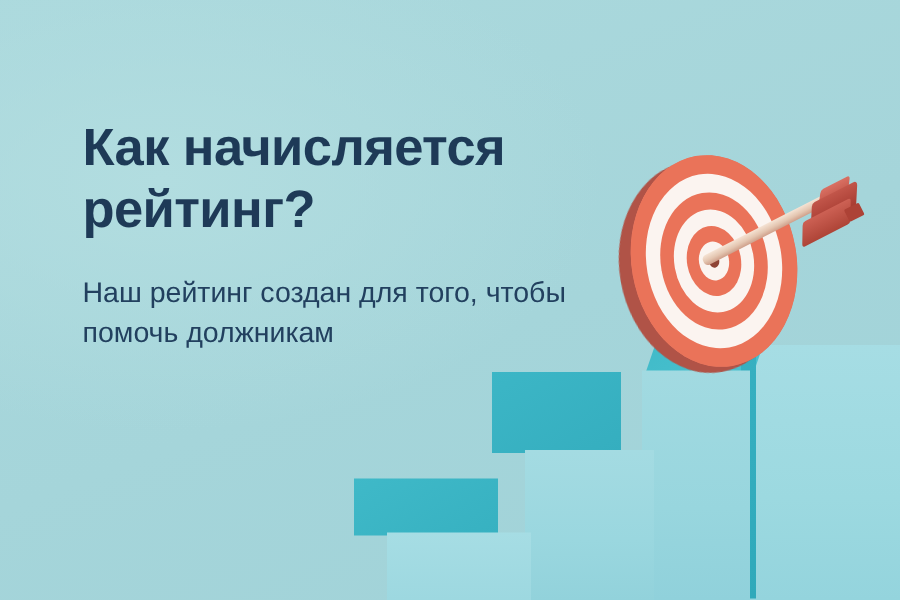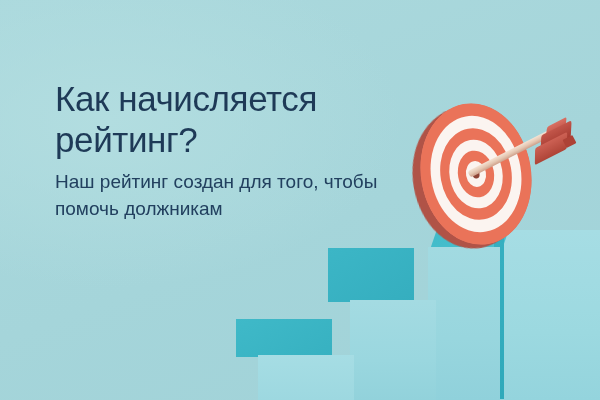--- a/index.html
+++ b/index.html
@@ -181,25 +181,25 @@
     position: absolute;
     left: 55px;
     top: 78px;
     width: 370px;
   }
   .headline {
     margin: 0;
     color: #1e3a57;
     font-size: 35px;
     line-height: 1.18;
-    font-weight: normal;
+    font-weight: bold;
     letter-spacing: -0.4px;
   }
   .subline {
-    margin: 8px 0 0 0;
+    margin: 22px 0 0 0;
     color: #22405f;
     font-size: 19px;
     line-height: 1.42;
     font-weight: normal;
     max-width: 330px;
   }
 </style>
 </head>
 <body>
 

